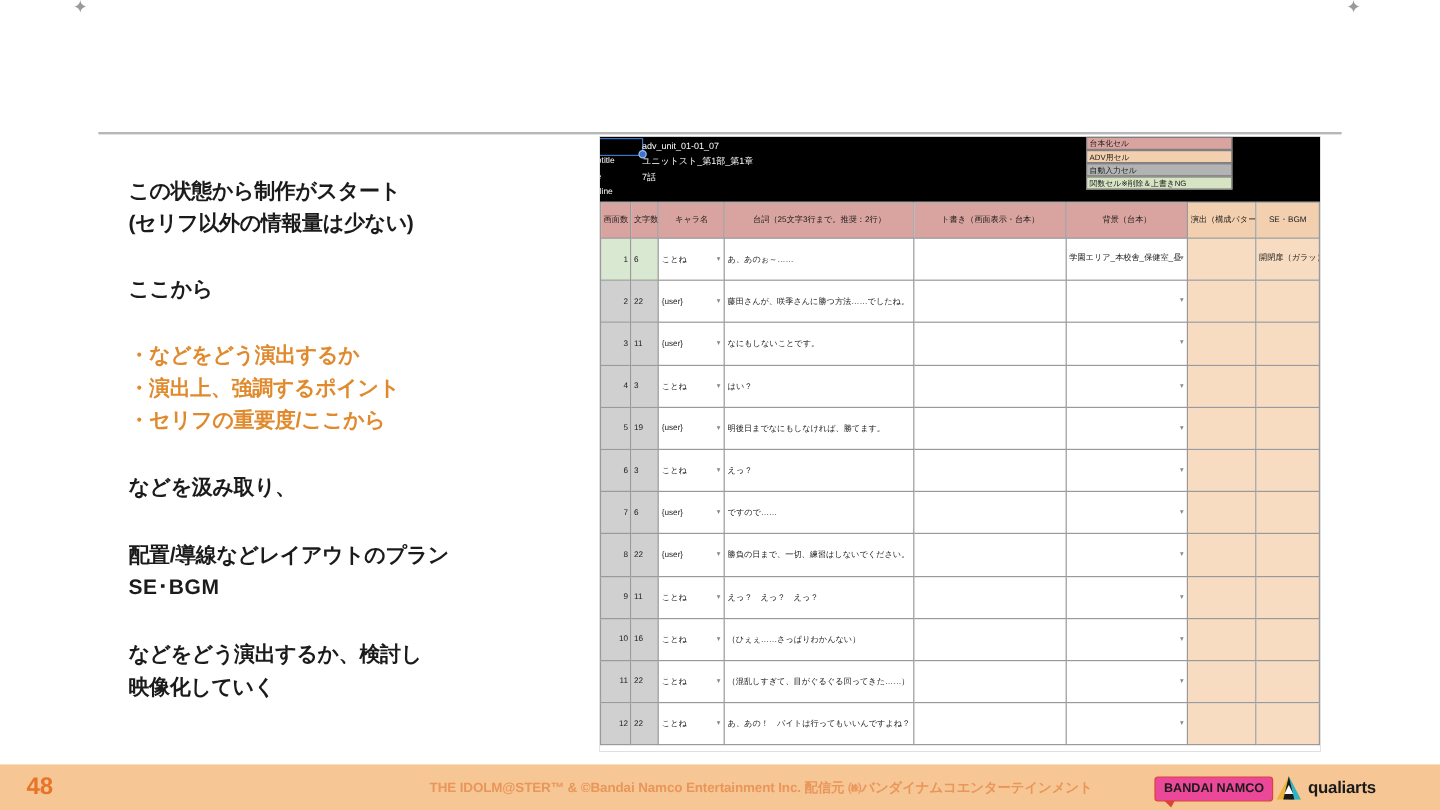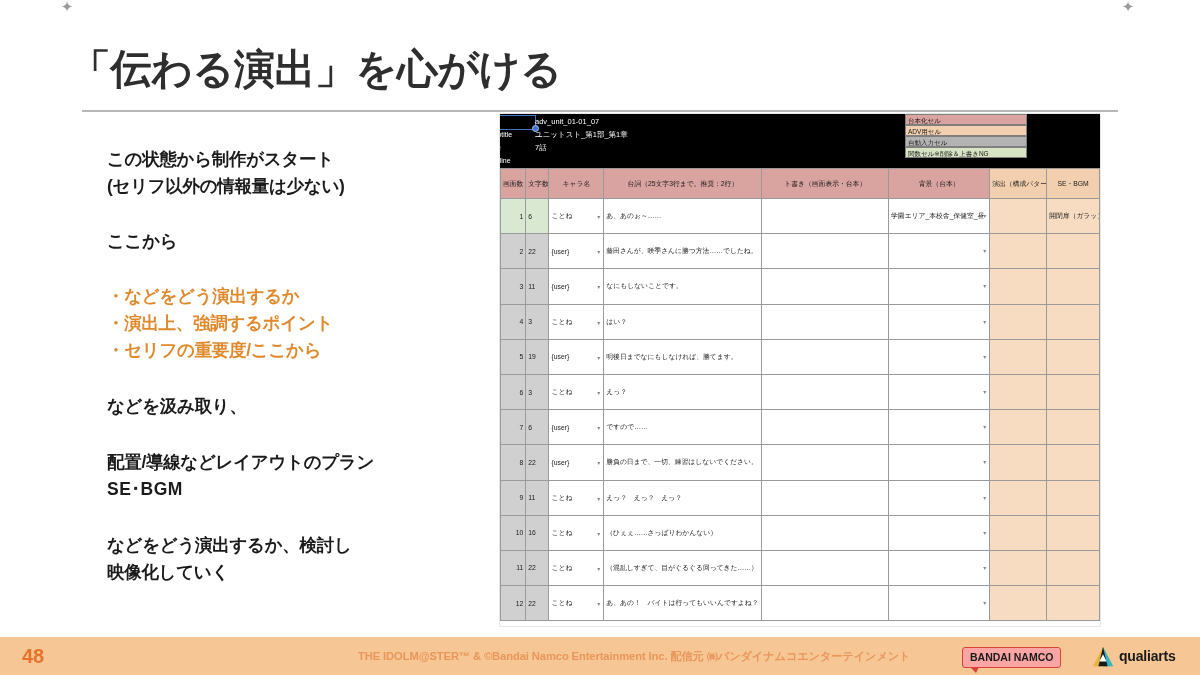--- a/index.html
+++ b/index.html
@@ -103,41 +103,40 @@
   }
   .pagenum{
     position:absolute;left:22px;top:8px;font-size:20px;font-weight:bold;color:#e8732a;
   }
   .copyright{
     position:absolute;left:358px;top:12px;font-size:11.2px;font-weight:bold;color:#e8965a;
     white-space:nowrap;letter-spacing:-0.1px;text-align:center;
   }
   .bn-logo{
     position:absolute;left:962px;top:10px;height:19px;padding:0 7px;
-    border:1.6px solid #d8443c;border-radius:3px;background:#fca5a5;
+    border:1.6px solid #d8443c;border-radius:3px;background:#ec4899;
     font-size:10.5px;font-weight:bold;color:#1a1a1a;line-height:19px;white-space:nowrap;
   }
   .bn-logo::after{
     content:"";position:absolute;left:7px;bottom:-6px;width:0;height:0;
     border-left:6px solid transparent;border-right:3px solid transparent;
     border-top:6px solid #d8443c;
   }
-  .qa-logo{position:absolute;left:1092px;top:8px;width:100px;height:24px;}
+  .qa-logo{position:absolute;left:1063px;top:8px;width:100px;height:24px;}
   .qa-tri{position:absolute;left:0;top:1px;width:22px;height:22px;}
   .qa-text{
     position:absolute;left:27px;top:3px;font-size:14px;font-weight:bold;color:#1a1a1a;
     letter-spacing:-0.2px;
   }
 </style>
 </head>
 <body>
 
 <div class="slide">
 
-  <div class="title">「伝わる演出」を心がける</div>
 
   <div class="rule-wrap">
     <div class="rule-line"></div>
   </div>
   <div class="diamond left">✦</div>
   <div class="diamond right">✦</div>
 
   <div class="left-col">
     <div class="tblock">
       <div class="tline">この状態から制作がスタート</div>

